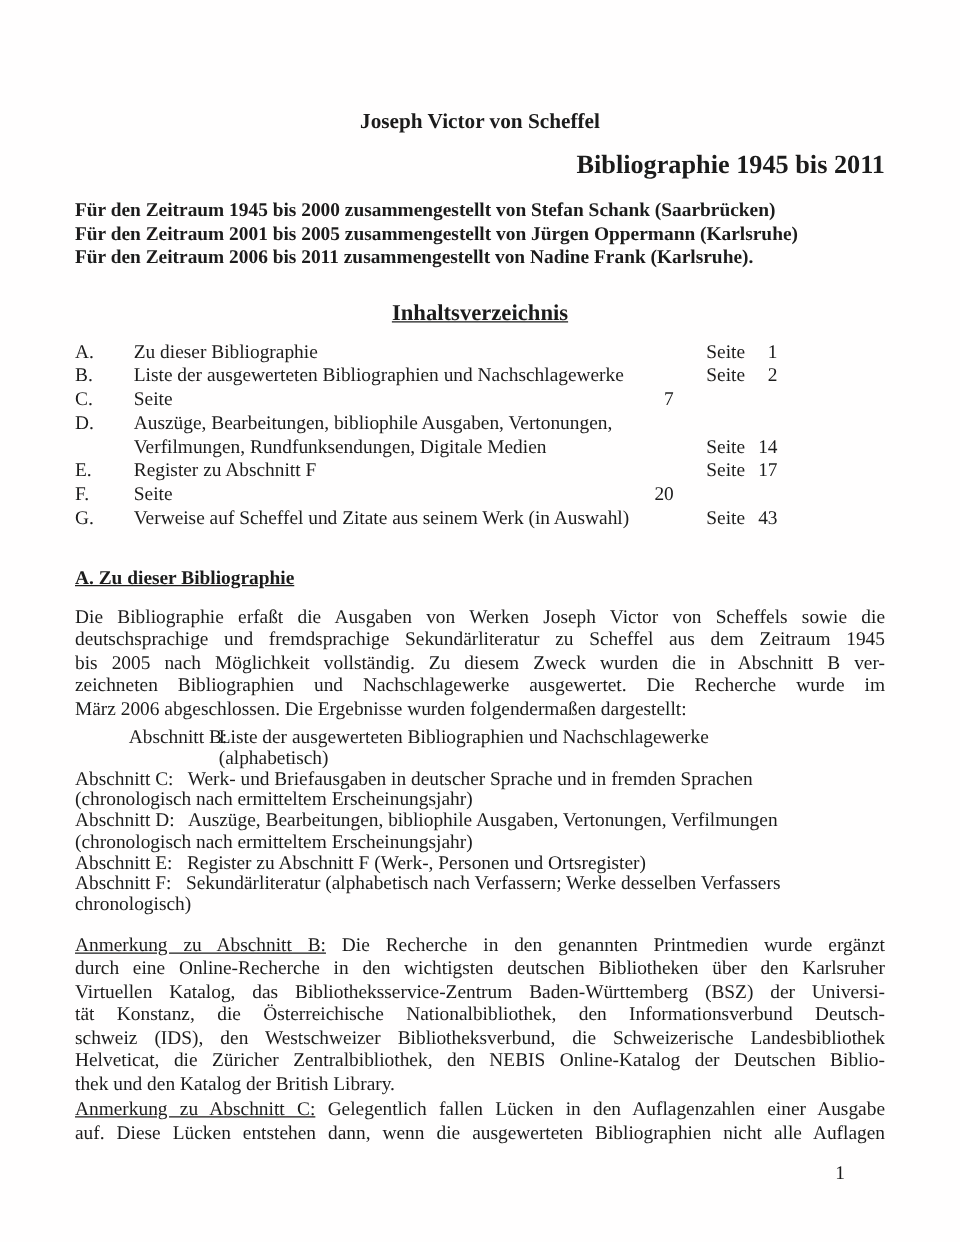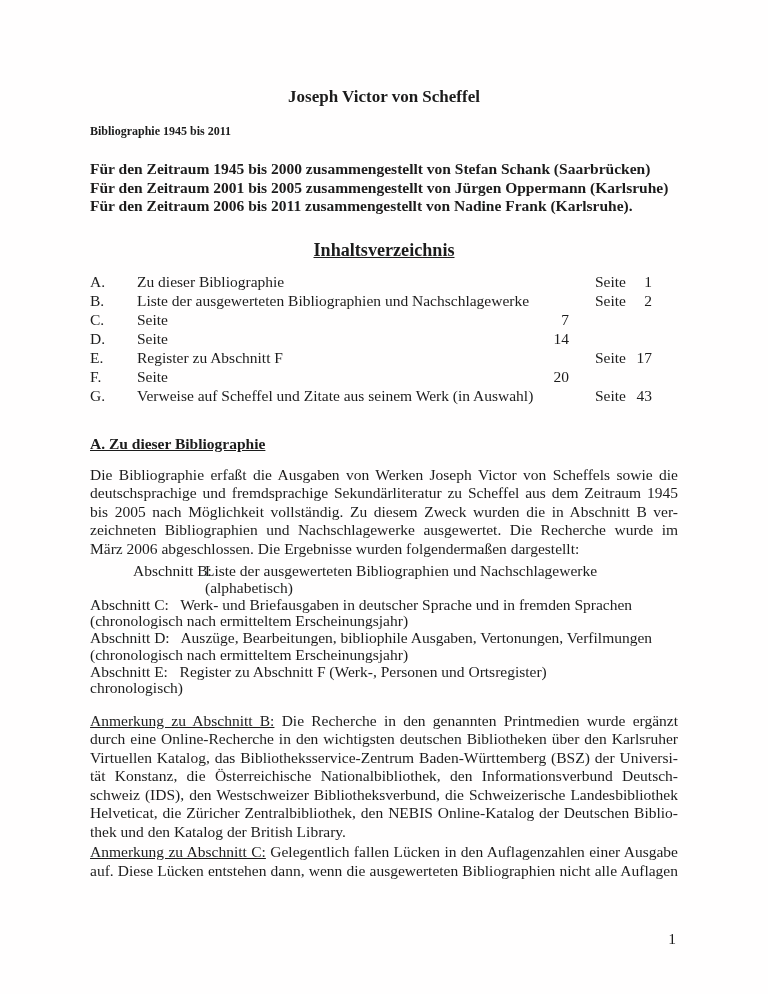--- a/index.html
+++ b/index.html
@@ -1,32 +1,32 @@
 <!DOCTYPE html>
 <html><head>
 <meta charset="utf-8">
 <style>
   html,body{margin:0;padding:0;background:#ffffff;}
   .page{
     position:relative;
     width:768px;height:994px;
     box-sizing:border-box;
-    padding:0 90px;
+    padding:0 60px;
     background:#fffefe;
     color:#1c1c1c;
     font-family:"Liberation Serif","DejaVu Serif",serif;
     font-size:15.5px;
     overflow:hidden;
   }
   .pre{white-space:pre-line;}
   .u{text-decoration:underline;}
   .just{white-space:pre-line;text-align:justify;text-align-last:justify;}
 
   .title{margin:86px 0 0;font-size:17px;line-height:22px;font-weight:bold;text-align:center;}
-  .subtitle{margin:13px 0 12px;font-size:12px;line-height:21px;font-weight:bold;text-align:left;}
+  .subtitle{margin:13px 0 12px;font-size:21px;line-height:21px;font-weight:bold;text-align:right;}
   .compilers{margin:18px 0 0;font-weight:bold;line-height:18.6px;}
   .toc-heading{margin:25px 0 0;font-weight:bold;line-height:19px;text-align:center;}
   .toc-heading span{text-decoration:underline;}
   .toc{margin:12px 0 0;line-height:19px;}
   .toc-row{display:grid;grid-template-columns:47px 458px 83px;}
   .toc-letter{align-self:start;}
   .toc-label{white-space:pre-line;}
   .toc-page{align-self:end;display:flex;justify-content:space-between;box-sizing:border-box;padding-right:26px;}
   .toc-num{min-width:22px;text-align:right;}
   .section-heading{margin:29px 0 0;line-height:19px;font-weight:bold;}
@@ -73,20 +73,22 @@
     </div>
     <div class="toc-row">
       <span class="toc-letter">C.</span>
       <span class="toc-page">
           <span>Seite</span>
           <span class="toc-num">7</span>
         </span>
     </div>
     <div class="toc-row">
       <span class="toc-letter">D.</span>
+      <span class="toc-label">Auszüge, Bearbeitungen, bibliophile Ausgaben, Vertonungen,
+Verfilmungen, Rundfunksendungen, Digitale Medien</span>
       <span class="toc-page">
           <span>Seite</span>
           <span class="toc-num">14</span>
         </span>
     </div>
     <div class="toc-row">
       <span class="toc-letter">E.</span>
       <span class="toc-label">Register zu Abschnitt F</span>
       <span class="toc-page">
           <span>Seite</span>
@@ -124,20 +126,21 @@
     <div class="abs-b-row">
       <span class="abs-b-label">Abschnitt B:</span>
       <span class="pre">Liste der ausgewerteten Bibliographien und Nachschlagewerke
 (alphabetisch)</span>
     </div>
     <div class="abs-line">Abschnitt C:   Werk- und Briefausgaben in deutscher Sprache und in fremden Sprachen</div>
     <div class="abs-line">(chronologisch nach ermitteltem Erscheinungsjahr)</div>
     <div class="abs-line">Abschnitt D:   Auszüge, Bearbeitungen, bibliophile Ausgaben, Vertonungen, Verfilmungen</div>
     <div class="abs-line">(chronologisch nach ermitteltem Erscheinungsjahr)</div>
     <div class="abs-line">Abschnitt E:   Register zu Abschnitt F (Werk-, Personen und Ortsregister)</div>
+    <div class="abs-line">Abschnitt F:   Sekundärliteratur (alphabetisch nach Verfassern; Werke desselben Verfassers</div>
     <div class="abs-line">chronologisch)</div>
   </div>
 
   <div class="anm-b">
     <div class="just"><span class="u">Anmerkung zu Abschnitt B:</span><span> Die Recherche in den genannten Printmedien wurde ergänzt
 durch eine Online-Recherche in den wichtigsten deutschen Bibliotheken über den Karlsruher
 Virtuellen Katalog, das Bibliotheksservice-Zentrum Baden-Württemberg (BSZ) der Universi-
 tät Konstanz, die Österreichische Nationalbibliothek, den Informationsverbund Deutsch-
 schweiz (IDS), den Westschweizer Bibliotheksverbund, die Schweizerische Landesbibliothek
 Helveticat, die Züricher Zentralbibliothek, den NEBIS Online-Katalog der Deutschen Biblio-</span></div>

